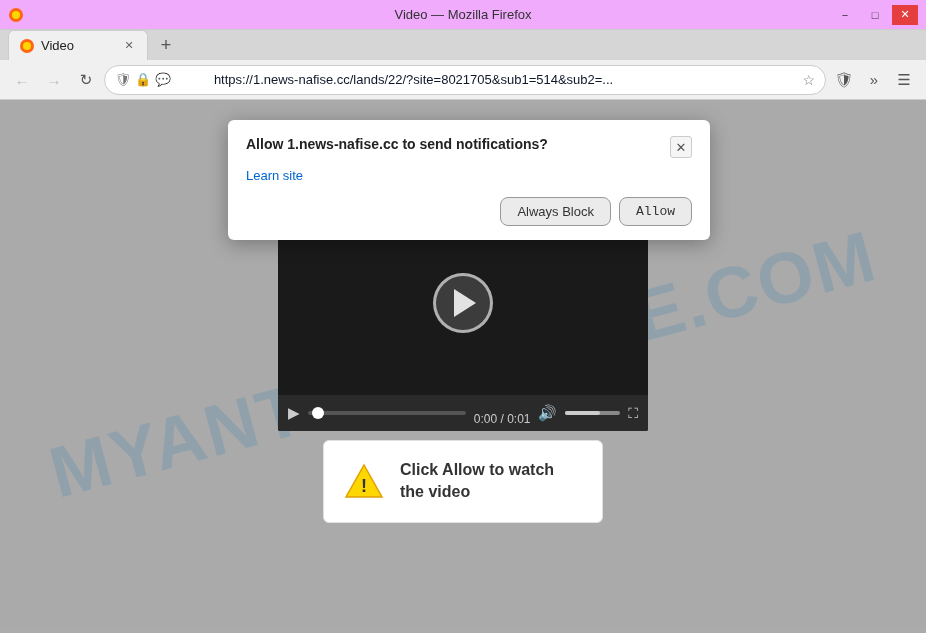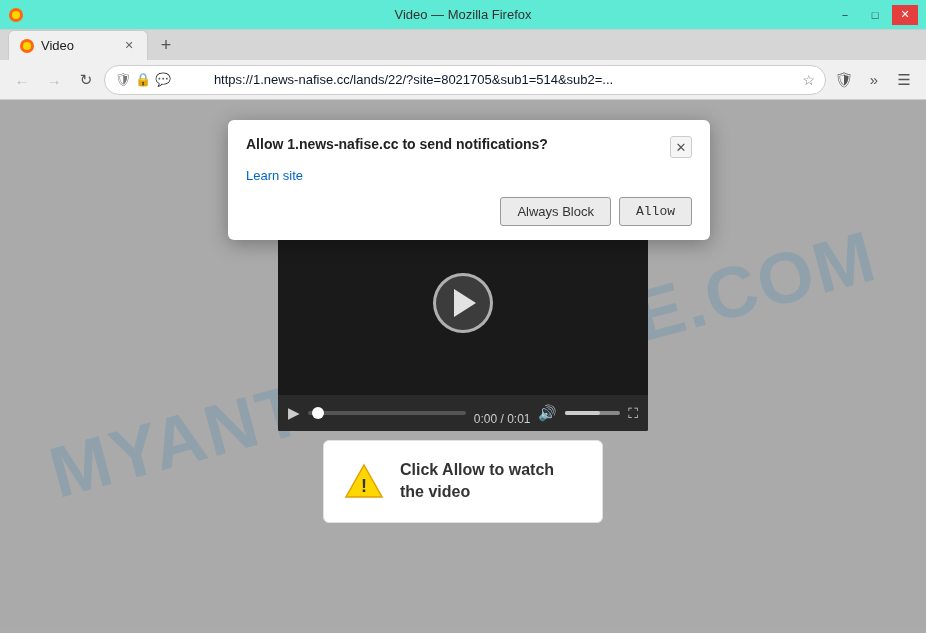--- a/index.html
+++ b/index.html
@@ -8,21 +8,21 @@
       height: 633px;
       overflow: hidden;
       font-family: Arial, sans-serif;
       background: #ababab;
     }
 
     
     .titlebar {
       display: flex;
       align-items: center;
-      background: #5eead4;
+      background: #f0abfc;
       height: 30px;
       padding: 0 8px;
       border-bottom: 1px solid #ccc;
       position: relative;
     }
     .titlebar-icon {
       width: 16px;
       height: 16px;
       margin-right: 8px;
     }
@@ -241,21 +241,21 @@
       display: inline-block;
       margin-bottom: 14px;
     }
     .popup-buttons {
       display: flex;
       gap: 8px;
       justify-content: flex-end;
     }
     .popup-btn {
       padding: 6px 16px;
-      border-radius: 3px;
+      border-radius: 8px;
       border: 1px solid #999;
       background: #ebebeb;
       font-size: 13px;
       cursor: pointer;
       color: #333;
       text-align: right;
     }
     .popup-btn.allow {
       background: #ebebeb;
       font-family: Liberation Mono, monospace;

